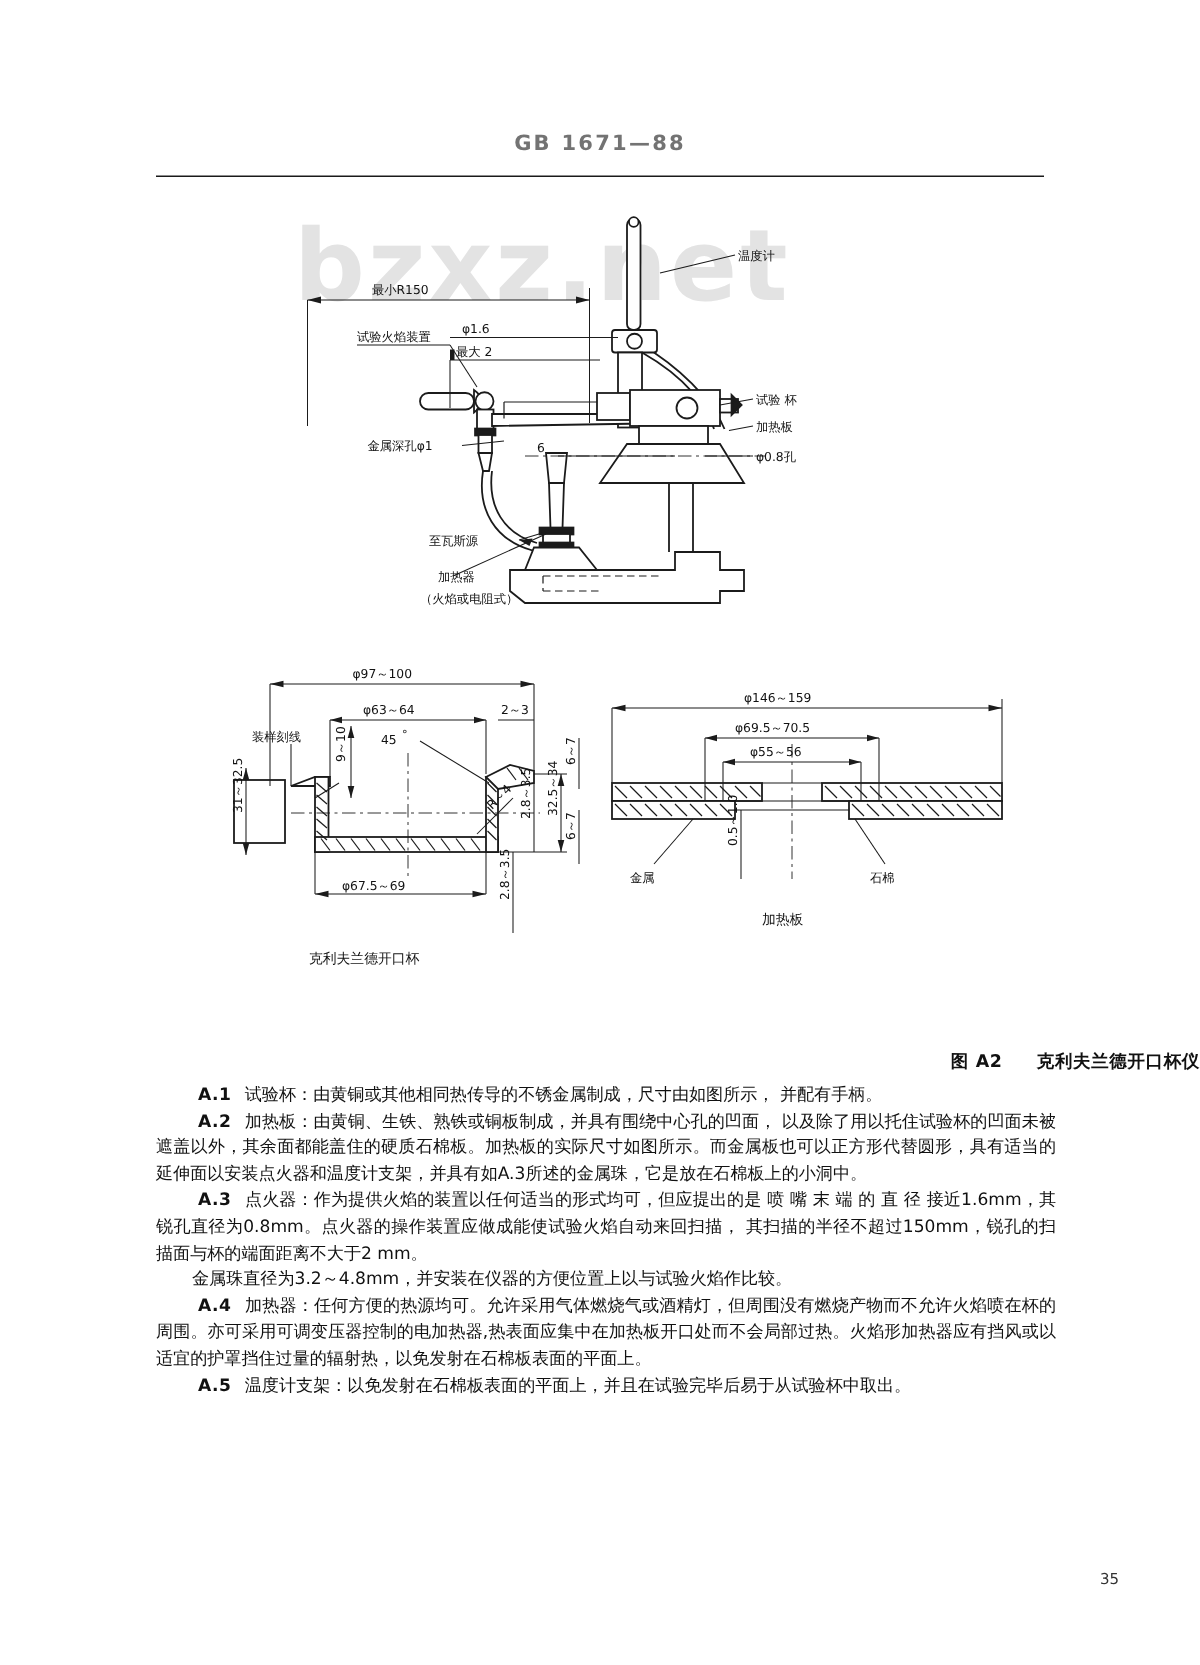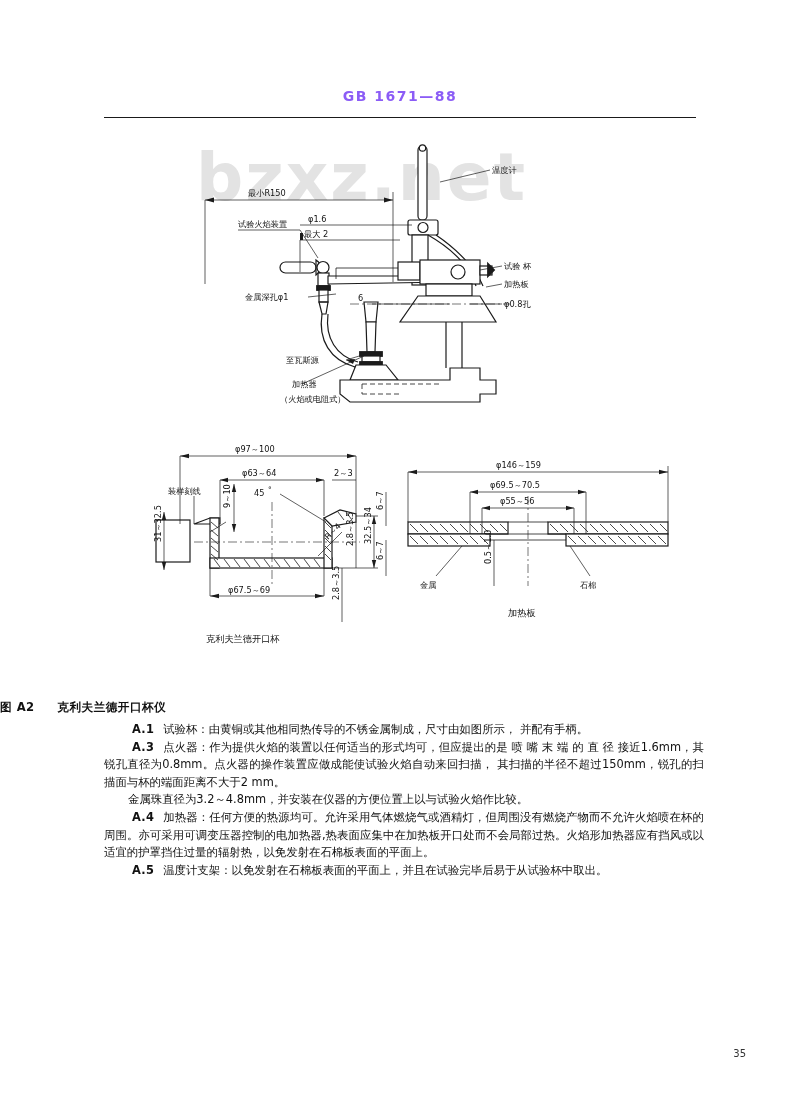--- a/index.html
+++ b/index.html
@@ -9,21 +9,21 @@
     overflow:hidden;margin:0 auto;
   }
   .watermark{
     position:absolute;left:196px;top:138px;width:420px;height:80px;
     font-family:"DejaVu Sans",sans-serif;font-weight:bold;font-size:66px;
     color:#e3e3e3;letter-spacing:2px;line-height:80px;white-space:nowrap;
     z-index:1;user-select:none;
   }
   .hdr{
     position:absolute;left:0;top:88px;width:800px;text-align:center;
-    font-size:14px;font-weight:bold;letter-spacing:1.5px;color:#8b5cf6;
+    font-size:14px;font-weight:bold;letter-spacing:1.5px;color:#737373;
     font-family:"DejaVu Sans",sans-serif;
   }
   .hdr-rule{
     position:absolute;left:104px;top:117px;width:592px;height:0;
     border-top:1.6px solid #1a1a1a;
   }
   .pageno{
     position:absolute;left:0;top:1048px;width:746px;text-align:right;
     font-size:10px;color:#333;
   }
@@ -43,21 +43,21 @@
   .dash{stroke:#1b1b1b;stroke-width:.8;fill:none;stroke-dasharray:5 3;}
   .fillw{fill:#ffffff;}
   .fillk{fill:#1b1b1b;}
 
   .lbl{
     font-family:"DejaVu Sans","Liberation Sans",sans-serif;
     font-size:8.2px;fill:#121212;
   }
   .lbl-s{font-size:7.4px;}
   .cap-main{
-    position:absolute;left:0;top:700px;width:800px;text-align:left;
+    position:absolute;left:0;top:700px;width:800px;text-align:right;
     font-size:11.6px;font-weight:bold;color:#111;z-index:4;letter-spacing:.5px;
   }
 
   
   .body{
     position:absolute;left:104px;top:721px;width:600px;z-index:4;
     font-size:11.4px;color:#111;line-height:17.6px;text-align:justify;
   }
   .para{margin:0 0 0 0;text-indent:0;}
   .para .num{font-weight:bold;letter-spacing:.3px;margin-right:9px;margin-left:28px;}
@@ -394,20 +394,21 @@
   </div>
 
   <div class="cap-main">
     <span>图 A2</span>
     &nbsp;&nbsp;&nbsp;
     <span>克利夫兰德开口杯仪</span>
   </div>
 
   <div class="body" id="body-text">
       <div class="para"><span class="num">A.1</span><span>试验杯：由黄铜或其他相同热传导的不锈金属制成，尺寸由如图所示， 并配有手柄。</span></div>
+      <div class="para"><span class="num">A.2</span><span>加热板：由黄铜、生铁、熟铁或铜板制成，并具有围绕中心孔的凹面， 以及除了用以托住试验杯的凹面未被遮盖以外，其余面都能盖住的硬质石棉板。加热板的实际尺寸如图所示。而金属板也可以正方形代替圆形，具有适当的延伸面以安装点火器和温度计支架，并具有如A.3所述的金属珠，它是放在石棉板上的小洞中。</span></div>
       <div class="para"><span class="num">A.3</span><span>点火器：作为提供火焰的装置以任何适当的形式均可，但应提出的是 喷 嘴 末 端 的 直 径 接近1.6mm，其锐孔直径为0.8mm。点火器的操作装置应做成能使试验火焰自动来回扫描， 其扫描的半径不超过150mm，锐孔的扫描面与杯的端面距离不大于2 mm。</span></div>
       <div class="para indent"><span>金属珠直径为3.2～4.8mm，并安装在仪器的方便位置上以与试验火焰作比较。</span></div>
       <div class="para"><span class="num">A.4</span><span>加热器：任何方便的热源均可。允许采用气体燃烧气或酒精灯，但周围没有燃烧产物而不允许火焰喷在杯的周围。亦可采用可调变压器控制的电加热器,热表面应集中在加热板开口处而不会局部过热。火焰形加热器应有挡风或以适宜的护罩挡住过量的辐射热，以免发射在石棉板表面的平面上。</span></div>
       <div class="para"><span class="num">A.5</span><span>温度计支架：以免发射在石棉板表面的平面上，并且在试验完毕后易于从试验杯中取出。</span></div>
     </div>
 
   <div class="pageno">35</div>
 </div>
 
 </body></html>

